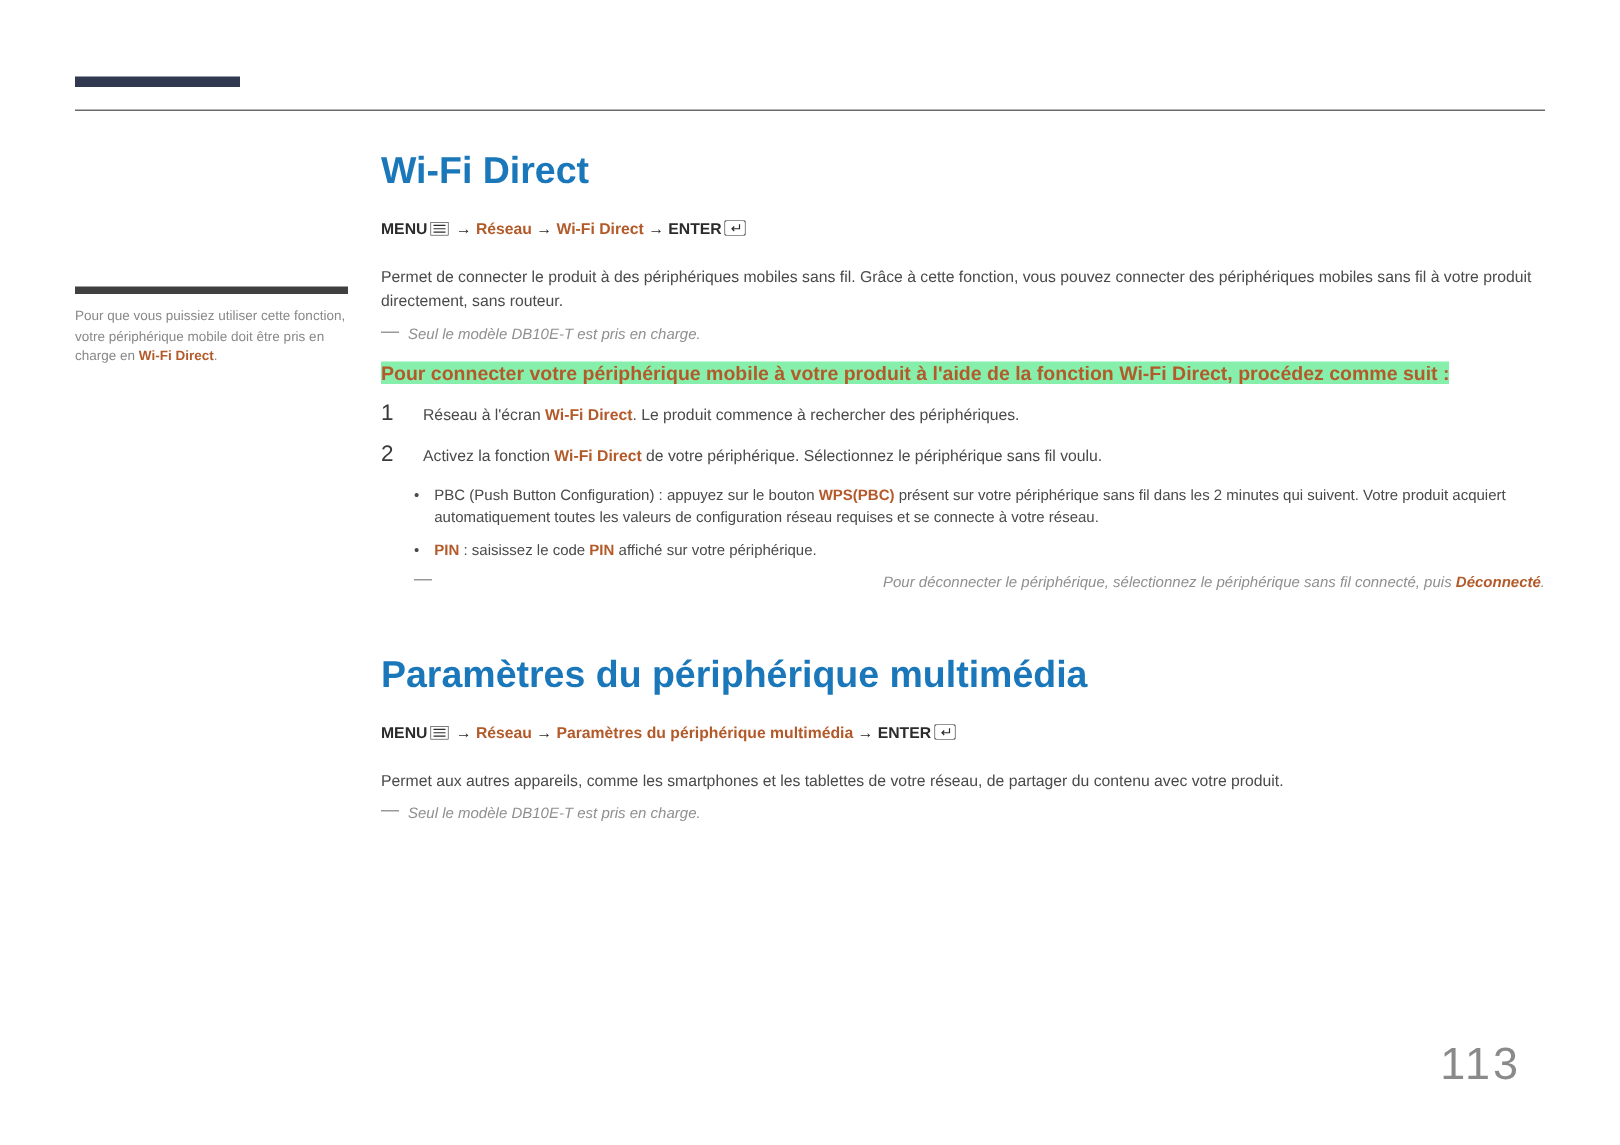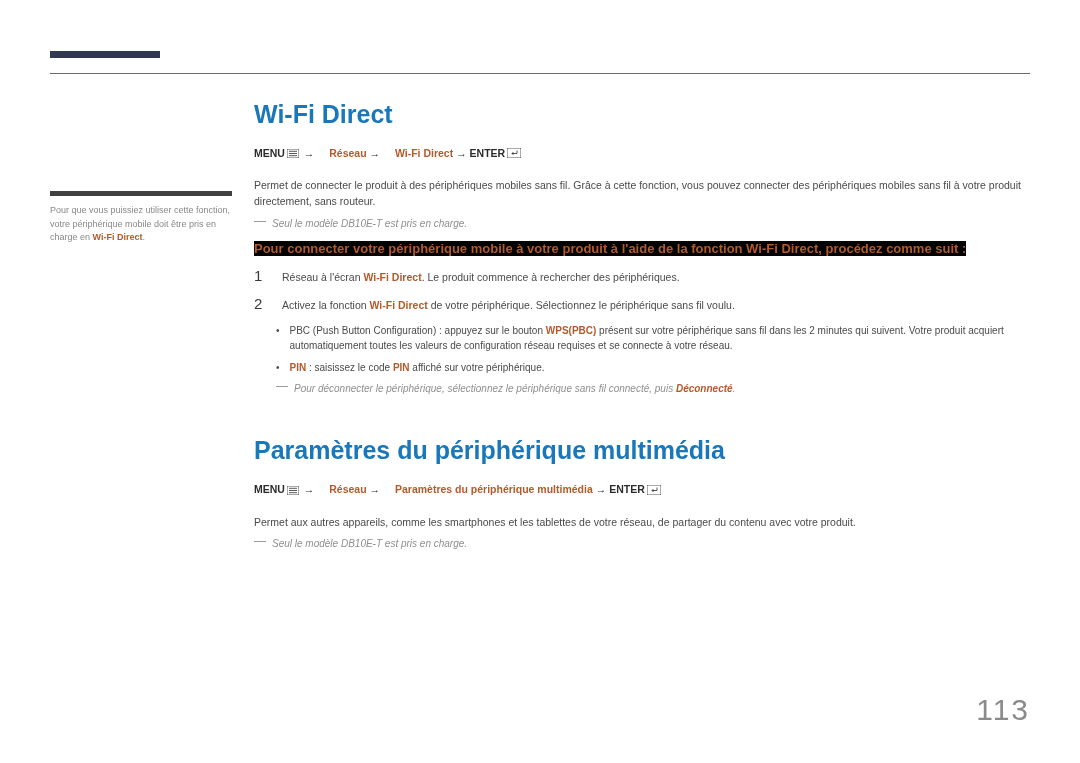--- a/index.html
+++ b/index.html
@@ -24,21 +24,21 @@
     position: absolute;
     top: 73px;
     left: 50px;
     right: 50px;
     height: 0;
     border-top: 1px solid #6a6a6a;
   }
   .page-number {
     position: absolute;
     bottom: 36px;
-    right: 50px;
+    right: 66px;
     font-size: 30px;
     color: #8a8a8a;
     font-weight: 300;
     letter-spacing: 2px;
   }
   .sidebar {
     position: absolute;
     top: 191px;
     left: 50px;
     width: 182px;
@@ -61,21 +61,21 @@
     font-weight: 600;
     margin-bottom: 18px;
   }
   h1.blue.second { margin-top: 40px; }
   .pathline {
     font-size: 10.5px;
     font-weight: 700;
     color: #2b2b2b;
     margin-bottom: 8px;
   }
-  .pathline .accent { color: #b35a2a; font-weight: 700; margin-left: 12px; }
+  .pathline .accent { color: #b35a2a; font-weight: 700; }
   .pathline .icon {
     display: inline-block;
     vertical-align: middle;
     margin: 0 2px;
   }
   .body-p {
     font-size: 10.5px;
     color: #4a4a4a;
     line-height: 1.55;
     margin-bottom: 6px;
@@ -93,21 +93,21 @@
   .note::before {
     content: "";
     position: absolute;
     left: 0;
     top: 5px;
     width: 12px;
     height: 0;
     border-top: 1px solid #9a9a9a;
   }
   .highlight-block {
-    background: #000000;
+    background: #86efac;
     color: #b35a2a;
     font-weight: 700;
     font-size: 13px;
     line-height: 1.5;
     padding: 0;
     display: inline;
   }
   .highlight-wrap {
     margin: 6px 0 10px 0;
     max-width: 780px;
@@ -148,20 +148,21 @@
   }
   .bullet-text {
     font-size: 10px;
     color: #4a4a4a;
     line-height: 1.55;
     flex: 1;
   }
   .bullet-text .accent { color: #b35a2a; font-weight: 700; }
   .note-indent {
     margin-left: 22px;
+    text-align: right;
   }
   .note .accent { color: #b35a2a; font-weight: 700; }
 
   svg.menu-ico { width: 12px; height: 9px; }
   svg.enter-ico { width: 14px; height: 10px; }
 </style>
 </head>
 <body>
 
 <div class="tab-mark"></div>

